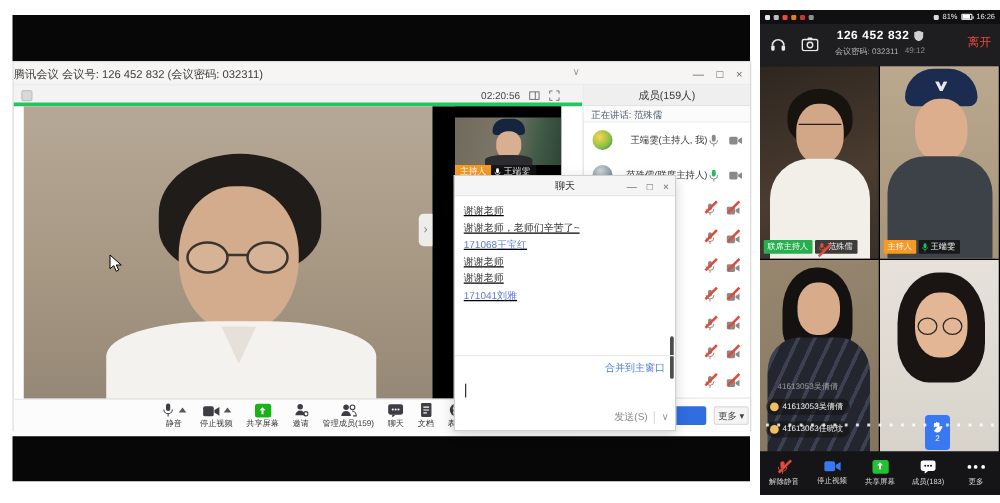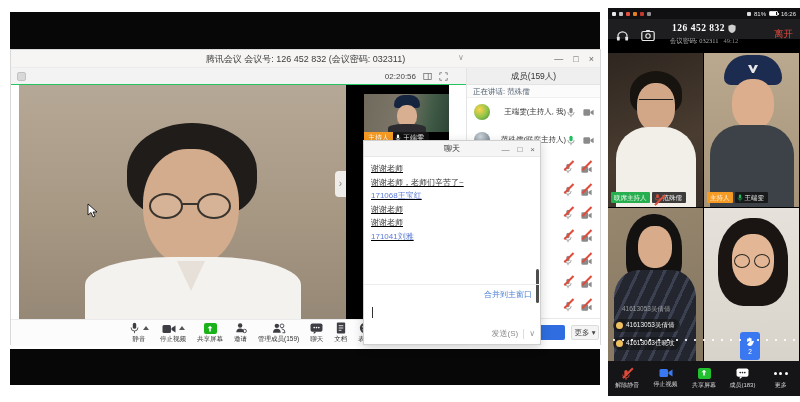--- a/index.html
+++ b/index.html
@@ -8,26 +8,26 @@
   .abs { position:absolute; }
 
   
   #black-top { left:10px; top:12px; width:590px; height:37px; background:#070707; }
   #black-bottom { left:10px; top:349px; width:590px; height:36px; background:#070707; }
 
   #win { left:10px; top:49px; width:591px; height:296px; background:#fff;
     border:1px solid #d9d9d9; }
   #win-titlebar { left:0; top:0; width:100%; height:18px; background:#f7f5f4;
     border-bottom:1px solid #ececec; }
-  #win-title { width:100%; text-align:center; font-size:9px; color:#3c3c3c; line-height:18px; }
+  #win-title { width:100%; text-align:left; font-size:9px; color:#3c3c3c; line-height:18px; }
   .winctl { top:0; height:18px; display:flex; align-items:center; gap:10px; right:6px; }
   .winctl span { font-size:9px; color:#666; cursor:default; }
 
   #subbar { left:0; top:18px; width:455px; height:17px; background:#f3f3f3;
-    border-bottom:1px solid #22c55e; }
+    border-bottom:3px solid #22c55e; }
   #sec-icon { left:6px; top:4px; width:9px; height:9px; background:#d8d8d8; border-radius:2px;
     border:1px solid #c2c2c2; }
   #timer-cluster { right:18px; top:0; height:17px; display:flex; align-items:center; gap:7px; }
   #timer-text { font-size:8px; color:#444; }
   .mini-ic { width:9px; height:9px; color:#6b6b6b; }
   #panel-collapse { left:447px; top:3px; font-size:8px; color:#9a9a9a; }
 
   
   #main-video { left:8px; top:35px; width:345px; height:234px; overflow:hidden;
     background:linear-gradient(180deg,#b6a896 0%,#a79884 55%,#968876 100%); }
@@ -120,21 +120,21 @@
   #phone { left:608px; top:8px; width:192px; height:388px; background:#000; overflow:hidden; }
   #p-status { left:0; top:0; width:100%; height:11px; background:#101013; display:flex;
     align-items:center; padding:0 4px; gap:3px; }
   .st-sq { width:4px; height:4px; border-radius:1px; }
   #p-status .sp { flex:1; }
   .st-txt { font-size:6px; color:#e8e8e8; }
   #batt { width:9px; height:5px; border:1px solid #ddd; border-radius:1px; position:relative; }
   #batt::before { content:""; position:absolute; left:0; top:0; width:6px; height:3px; background:#fff; }
   #batt::after { content:""; position:absolute; right:-2px; top:1px; width:1px; height:2px; background:#ddd; }
 
-  #p-header { left:0; top:11px; width:100%; height:20px; background:#1e1e21;font-family:Liberation Serif, serif; }
+  #p-header { left:0; top:11px; width:100%; height:34px; background:#1e1e21; }
   #p-id-row { width:100%; top:4px; display:flex; justify-content:center; align-items:center; gap:3px; }
   #p-id { font-size:9.5px; font-weight:bold; color:#fff; letter-spacing:.5px; }
   #p-sub-row { width:100%; top:18px; display:flex; justify-content:center; gap:5px; }
   #p-pass { font-size:6.5px; color:#b3b3b3; }
   #p-timer { font-size:6.5px; color:#8b8b8b; }
   #p-leave { right:7px; top:9px; font-size:9.5px; color:#e8483c; }
   .ph-ic { color:#e8e8e8; }
 
   .tile { position:absolute; width:95px; height:154px; overflow:hidden; }
   #tile-tl { left:0; top:45px; background:linear-gradient(160deg,#2e2620 0%,#4a3c30 60%,#39302a 100%); }

